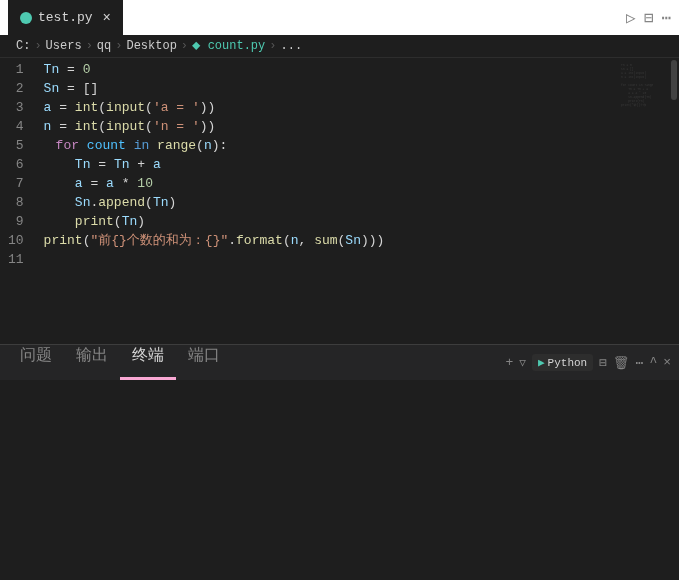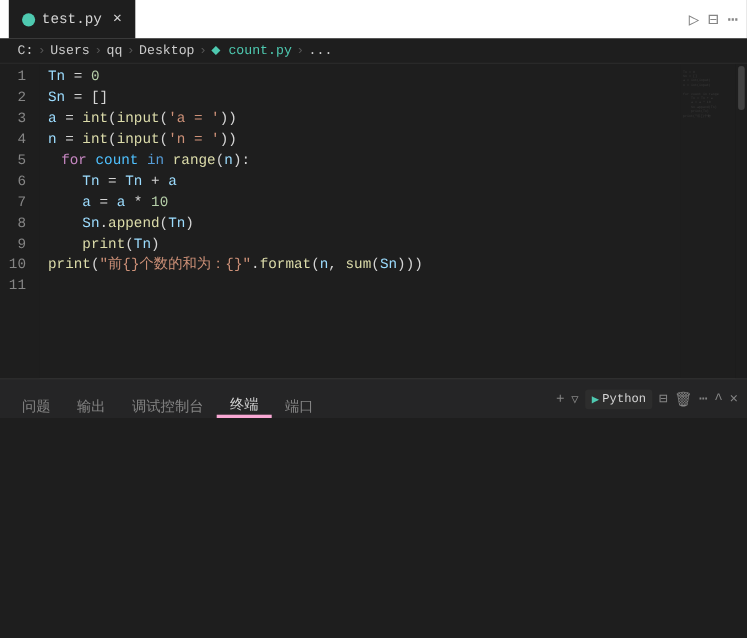--- a/index.html
+++ b/index.html
@@ -131,22 +131,22 @@
       align-items: center;
       height: 35px;
       padding: 0 8px;
       gap: 0;
       background: #252526;
     }
     .panel-tab {
       padding: 0 12px;
       height: 35px;
       display: flex;
-      align-items: flex-end;
-      font-size: 13px;
+      align-items: flex-start;
+      font-size: 16px;
       color: #858585;
       cursor: pointer;
       border-bottom: 1px solid transparent;
     }
     .panel-tab.active {
       color: #d4d4d4;
       border-bottom: 3px solid #f9a8d4;
     }
     .panel-tab-actions {
       margin-left: auto;
@@ -246,23 +246,20 @@
 </div>
 
 <div class="panel">
   <div class="panel-tabs">
     <div class="panel-tab">
       <span>问题</span>
     </div>
     <div class="panel-tab">
       <span>输出</span>
     </div>
-    <div class="panel-tab">
-      <span>调试控制台</span>
-    </div>
     <div class="panel-tab active">
       <span>终端</span>
     </div>
     <div class="panel-tab">
       <span>端口</span>
     </div>
     <div class="panel-tab-actions">
       <span>+</span>
       <span style="font-size:11px;">▽</span>
       <span style="display:flex;align-items:center;gap:3px;background:#2d2d2d;padding:2px 6px;border-radius:3px;font-size:11px;color:#d4d4d4;">

